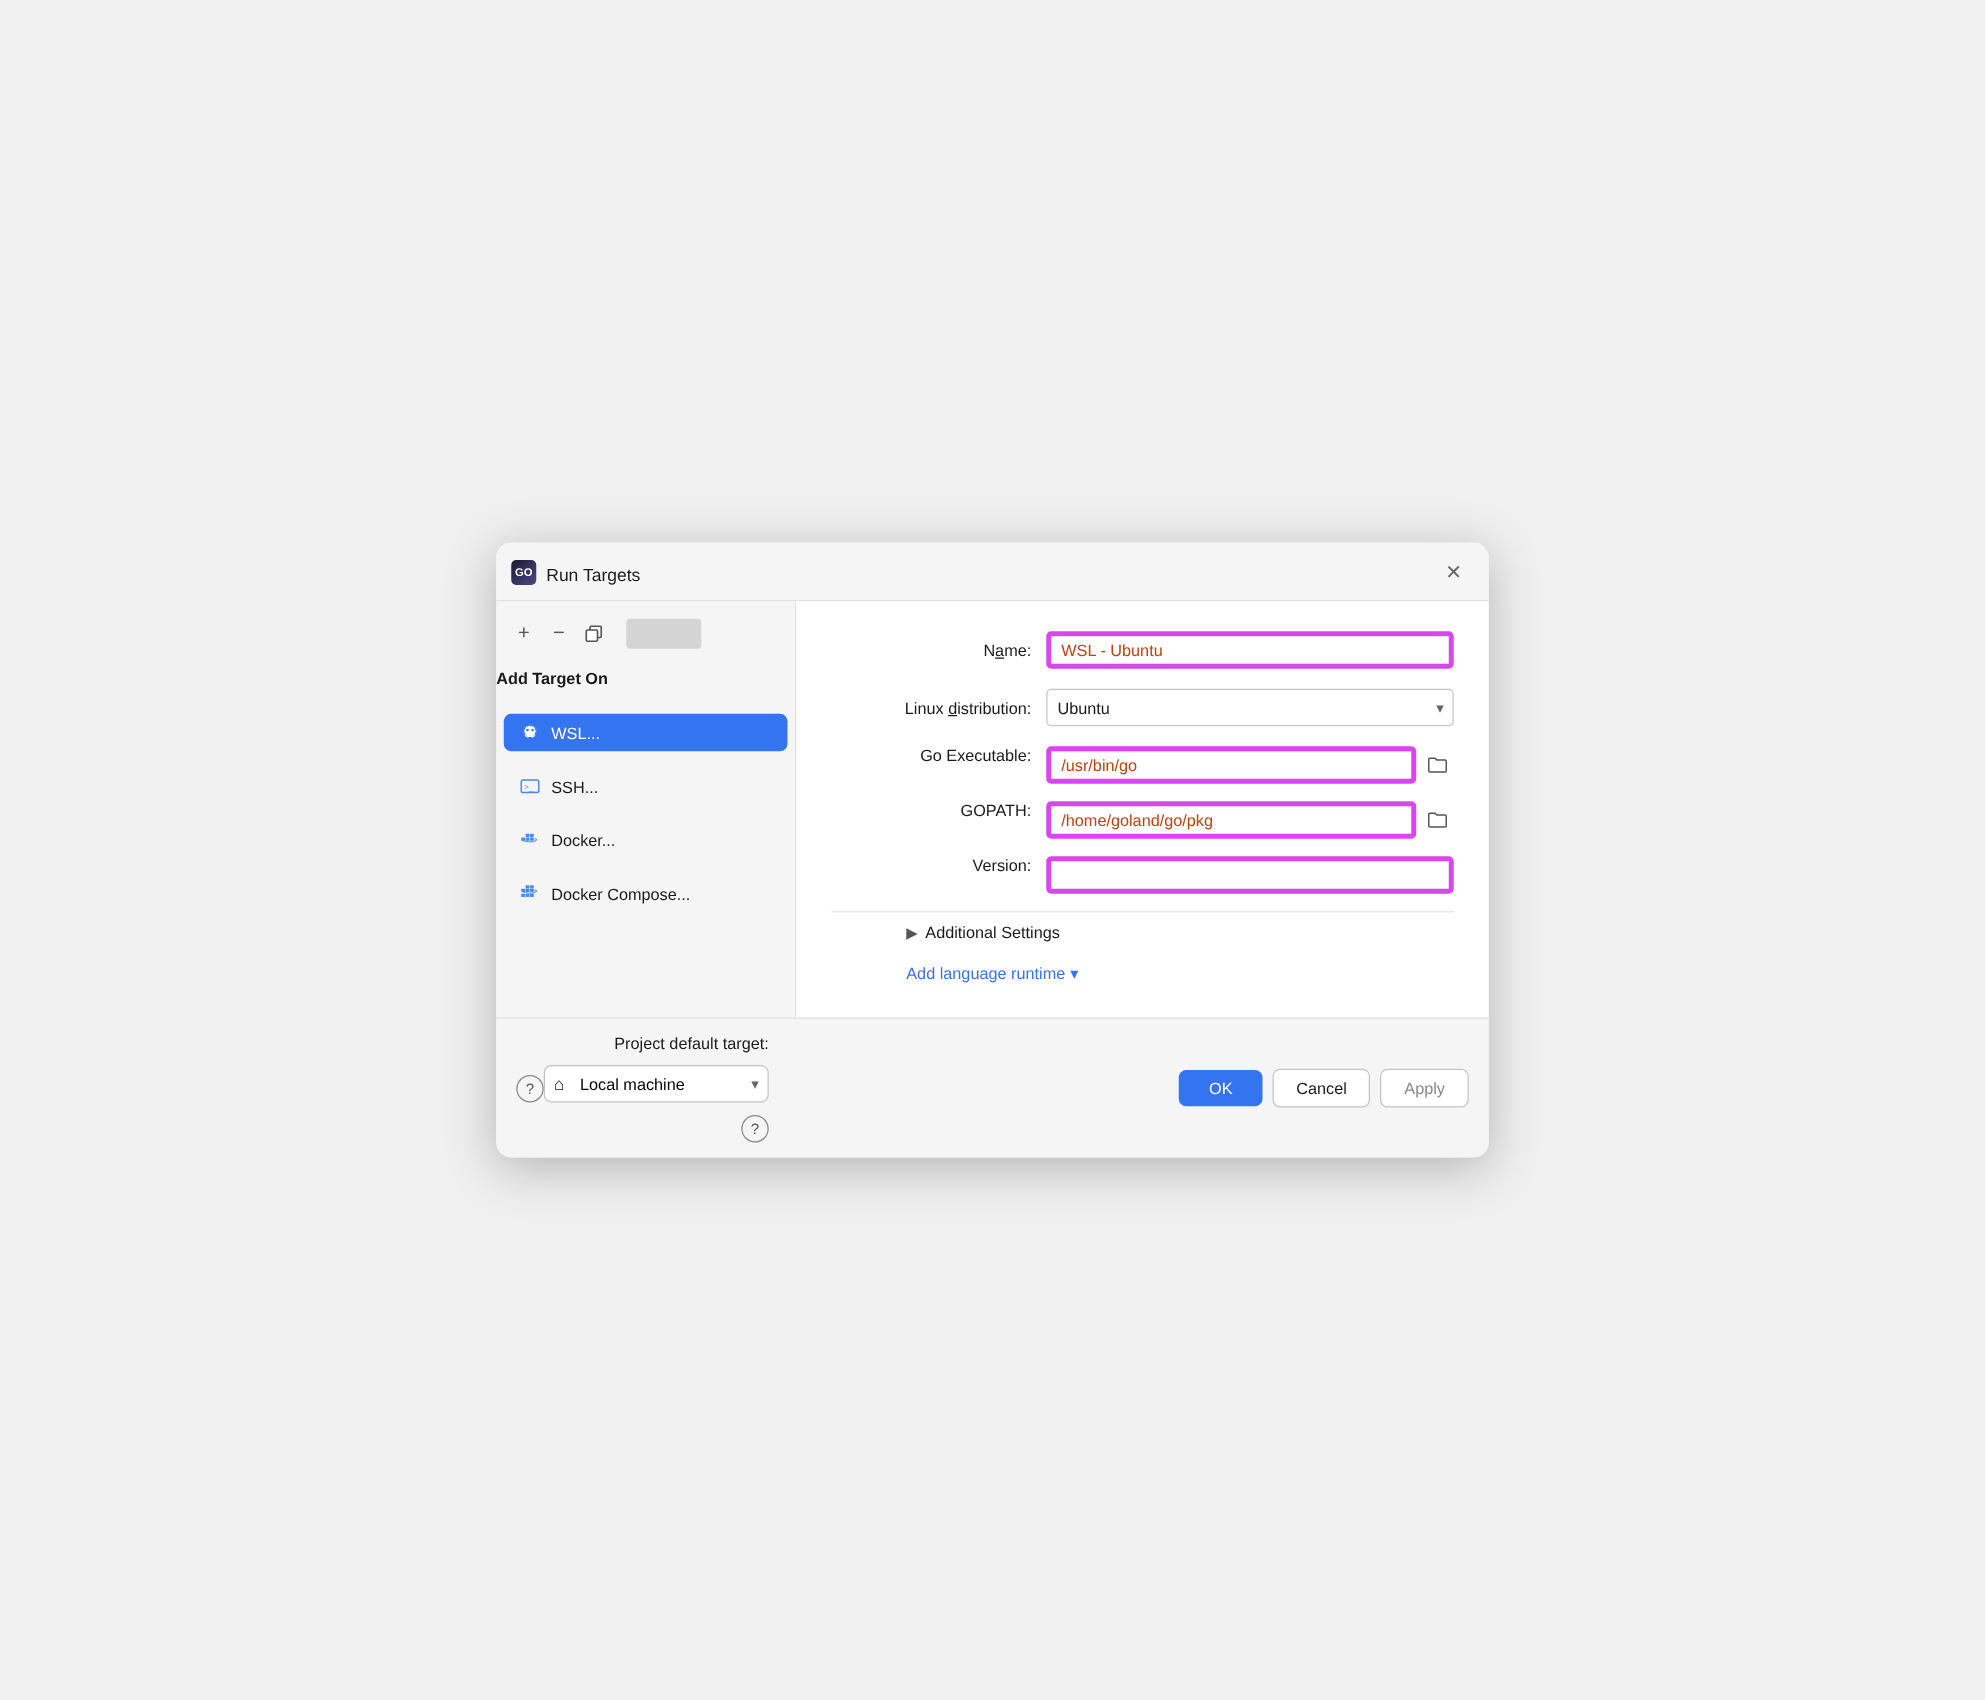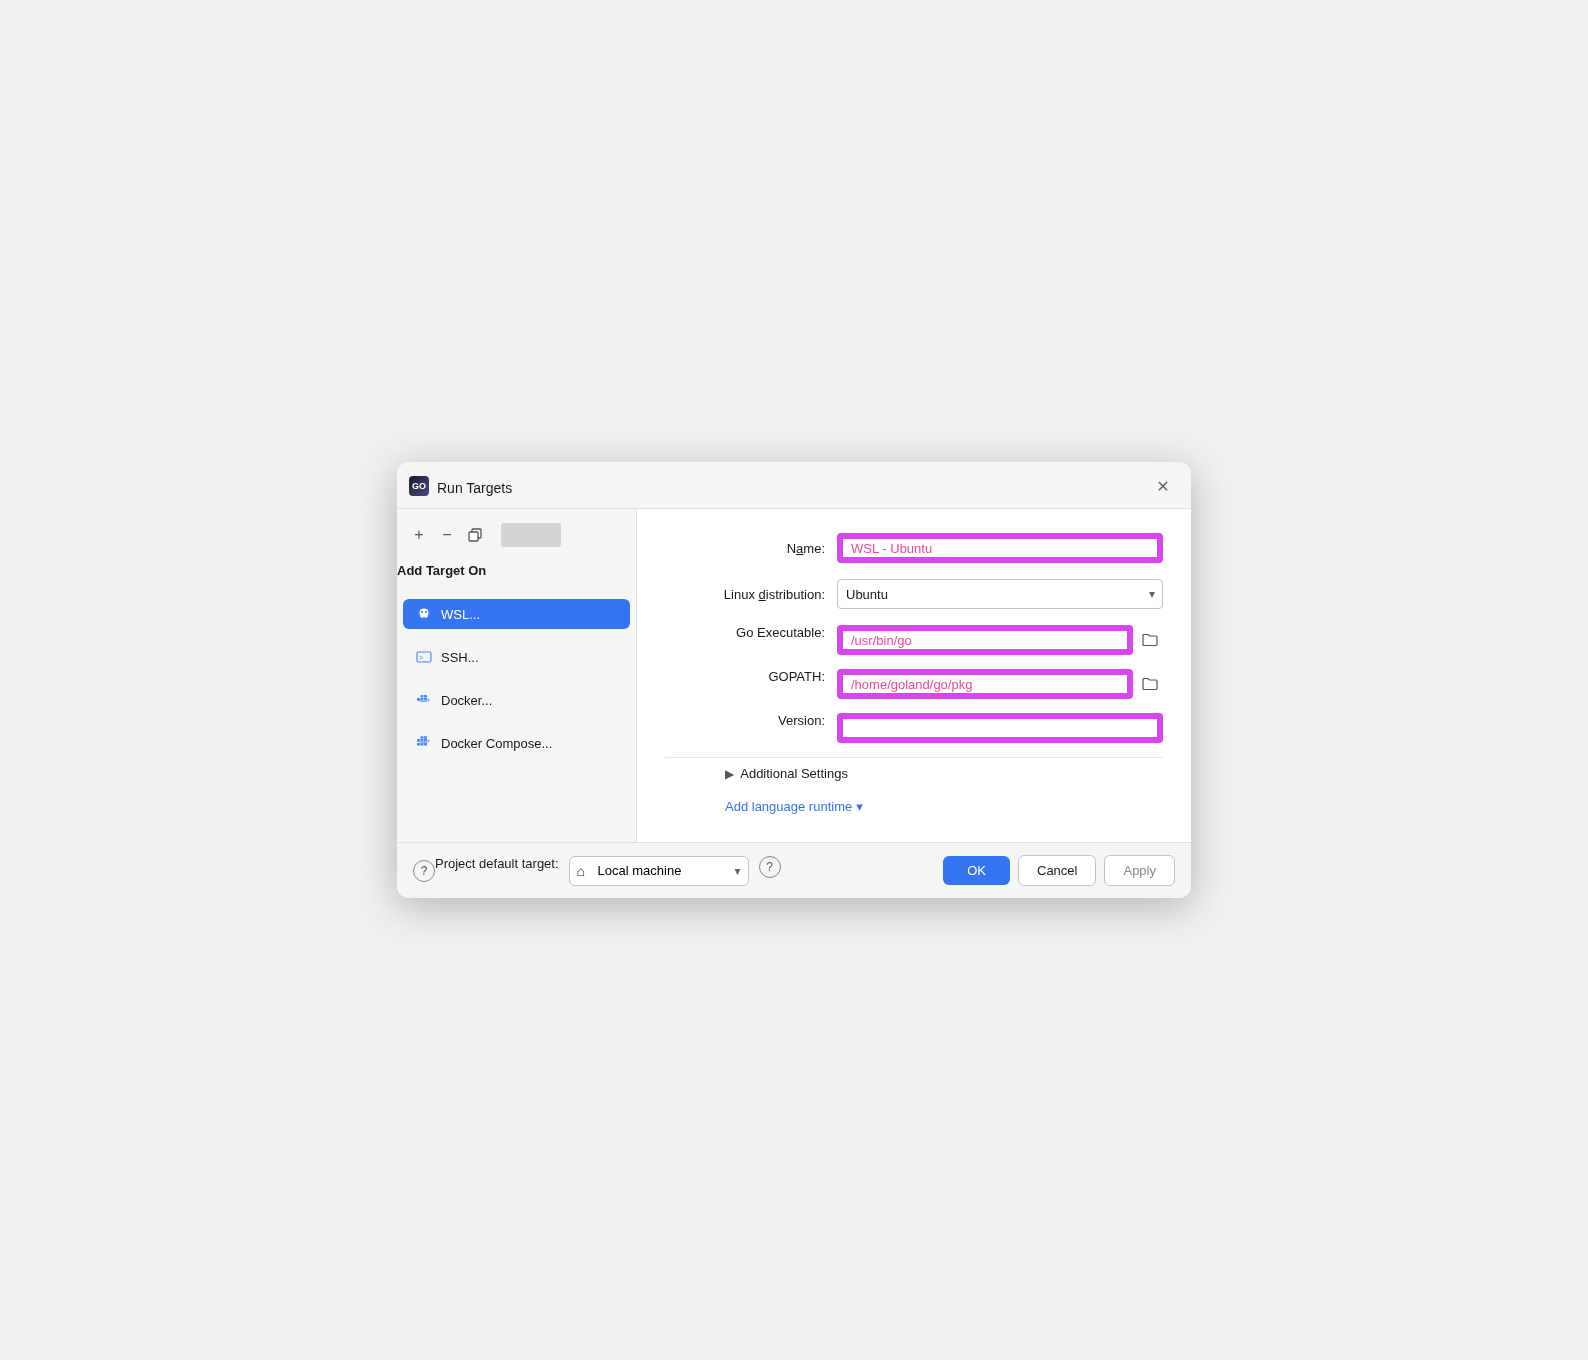--- a/index.html
+++ b/index.html
@@ -172,25 +172,25 @@
       text-align: right;
     }
 
     .form-label .underline {
       text-decoration: underline;
     }
 
     .form-input {
       flex: 1;
       height: 30px;
-      border: 6px solid #d946ef;
+      border: 4px solid #d946ef;
       border-radius: 4px;
       padding: 4px 8px;
       font-size: 13px;
-      color: #ec4899;
+      color: #c2410c;
       background: white;
       outline: none;
     }
 
     .form-select-wrapper {
       flex: 1;
       position: relative;
     }
 
     .form-select {
@@ -324,22 +324,23 @@
       background: #f5f5f5;
       border-top: 1px solid #e0e0e0;
       padding: 12px 16px;
       display: flex;
       align-items: center;
       justify-content: space-between;
     }
 
     .project-default-left {
       display: flex;
-      align-items: flex-start;
+      align-items: flex-end;
       gap: 10px;
+      flex-direction: column;
     }
 
     .project-default-label {
       font-size: 13px;
       color: #1a1a1a;
     }
 
     .default-select-wrapper {
       position: relative;
     }

